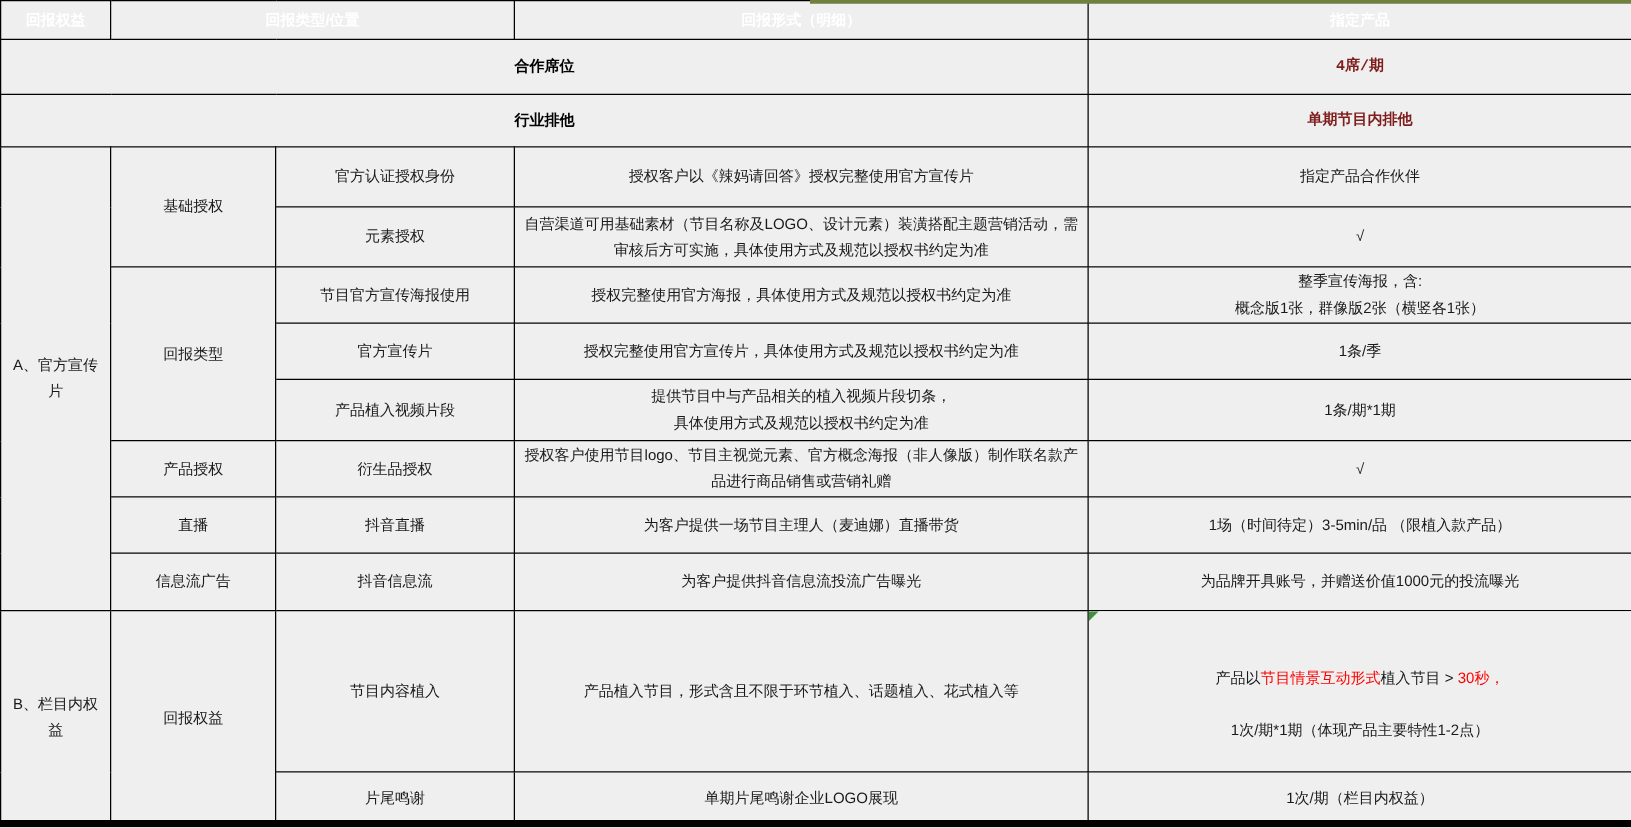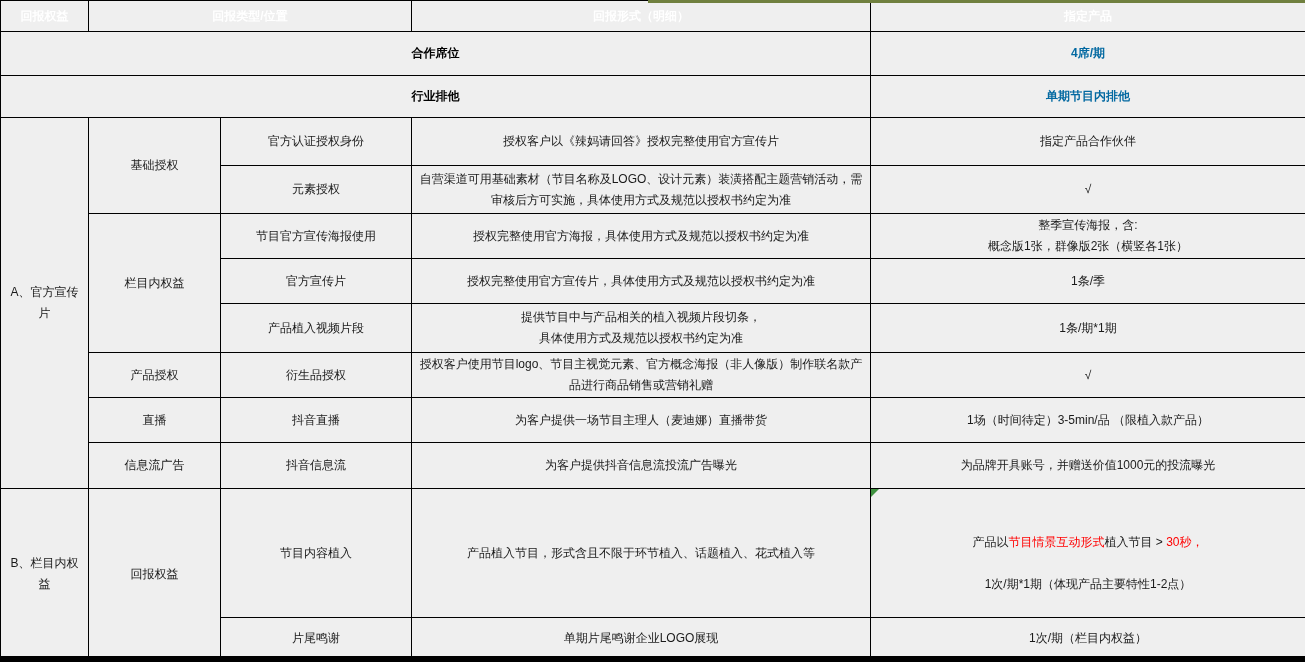--- a/index.html
+++ b/index.html
@@ -33,21 +33,21 @@
     font-weight:bold;
     font-size:13px;
   }
   td.summary{
     background:#D9D9D9;
     font-weight:bold;
     font-size:13px;
     color:#000;
   }
   td.prod{ background:#fff; }
-  td.prod-bold{ background:#fff; font-weight:bold; font-size:13px; color:#0369a1;}
+  td.prod-bold{ background:#fff; font-weight:bold; font-size:13px; color:#7f1d1d;font-family:Liberation Mono, monospace;}
   td.rel{ position:relative; }
   .red{ color:#FF0000;text-align:right; }
   .corner-marker{
     position:absolute;
     top:0;left:0;
     width:0;height:0;
     border-top:8px solid #3F9140;
     border-right:8px solid transparent;
   }
   .top-strip{
@@ -102,21 +102,21 @@
       <td>授权客户以《辣妈请回答》授权完整使用官方宣传片</td>
       <td class="prod">指定产品合作伙伴</td>
     </tr>
     <tr style="height:48px">
       <td>元素授权</td>
       <td>自营渠道可用基础素材（节目名称及LOGO、设计元素）装潢搭配主题营销活动，需
 审核后方可实施，具体使用方式及规范以授权书约定为准</td>
       <td class="prod">√</td>
     </tr>
     <tr style="height:45px">
-      <td rowspan="3">栏目内权益</td>
+      <td rowspan="3">回报类型</td>
       <td>节目官方宣传海报使用</td>
       <td>授权完整使用官方海报，具体使用方式及规范以授权书约定为准</td>
       <td class="prod">整季宣传海报，含:
 概念版1张，群像版2张（横竖各1张）</td>
     </tr>
     <tr style="height:45px">
       <td>官方宣传片</td>
       <td>授权完整使用官方宣传片，具体使用方式及规范以授权书约定为准</td>
       <td class="prod">1条/季</td>
     </tr>

